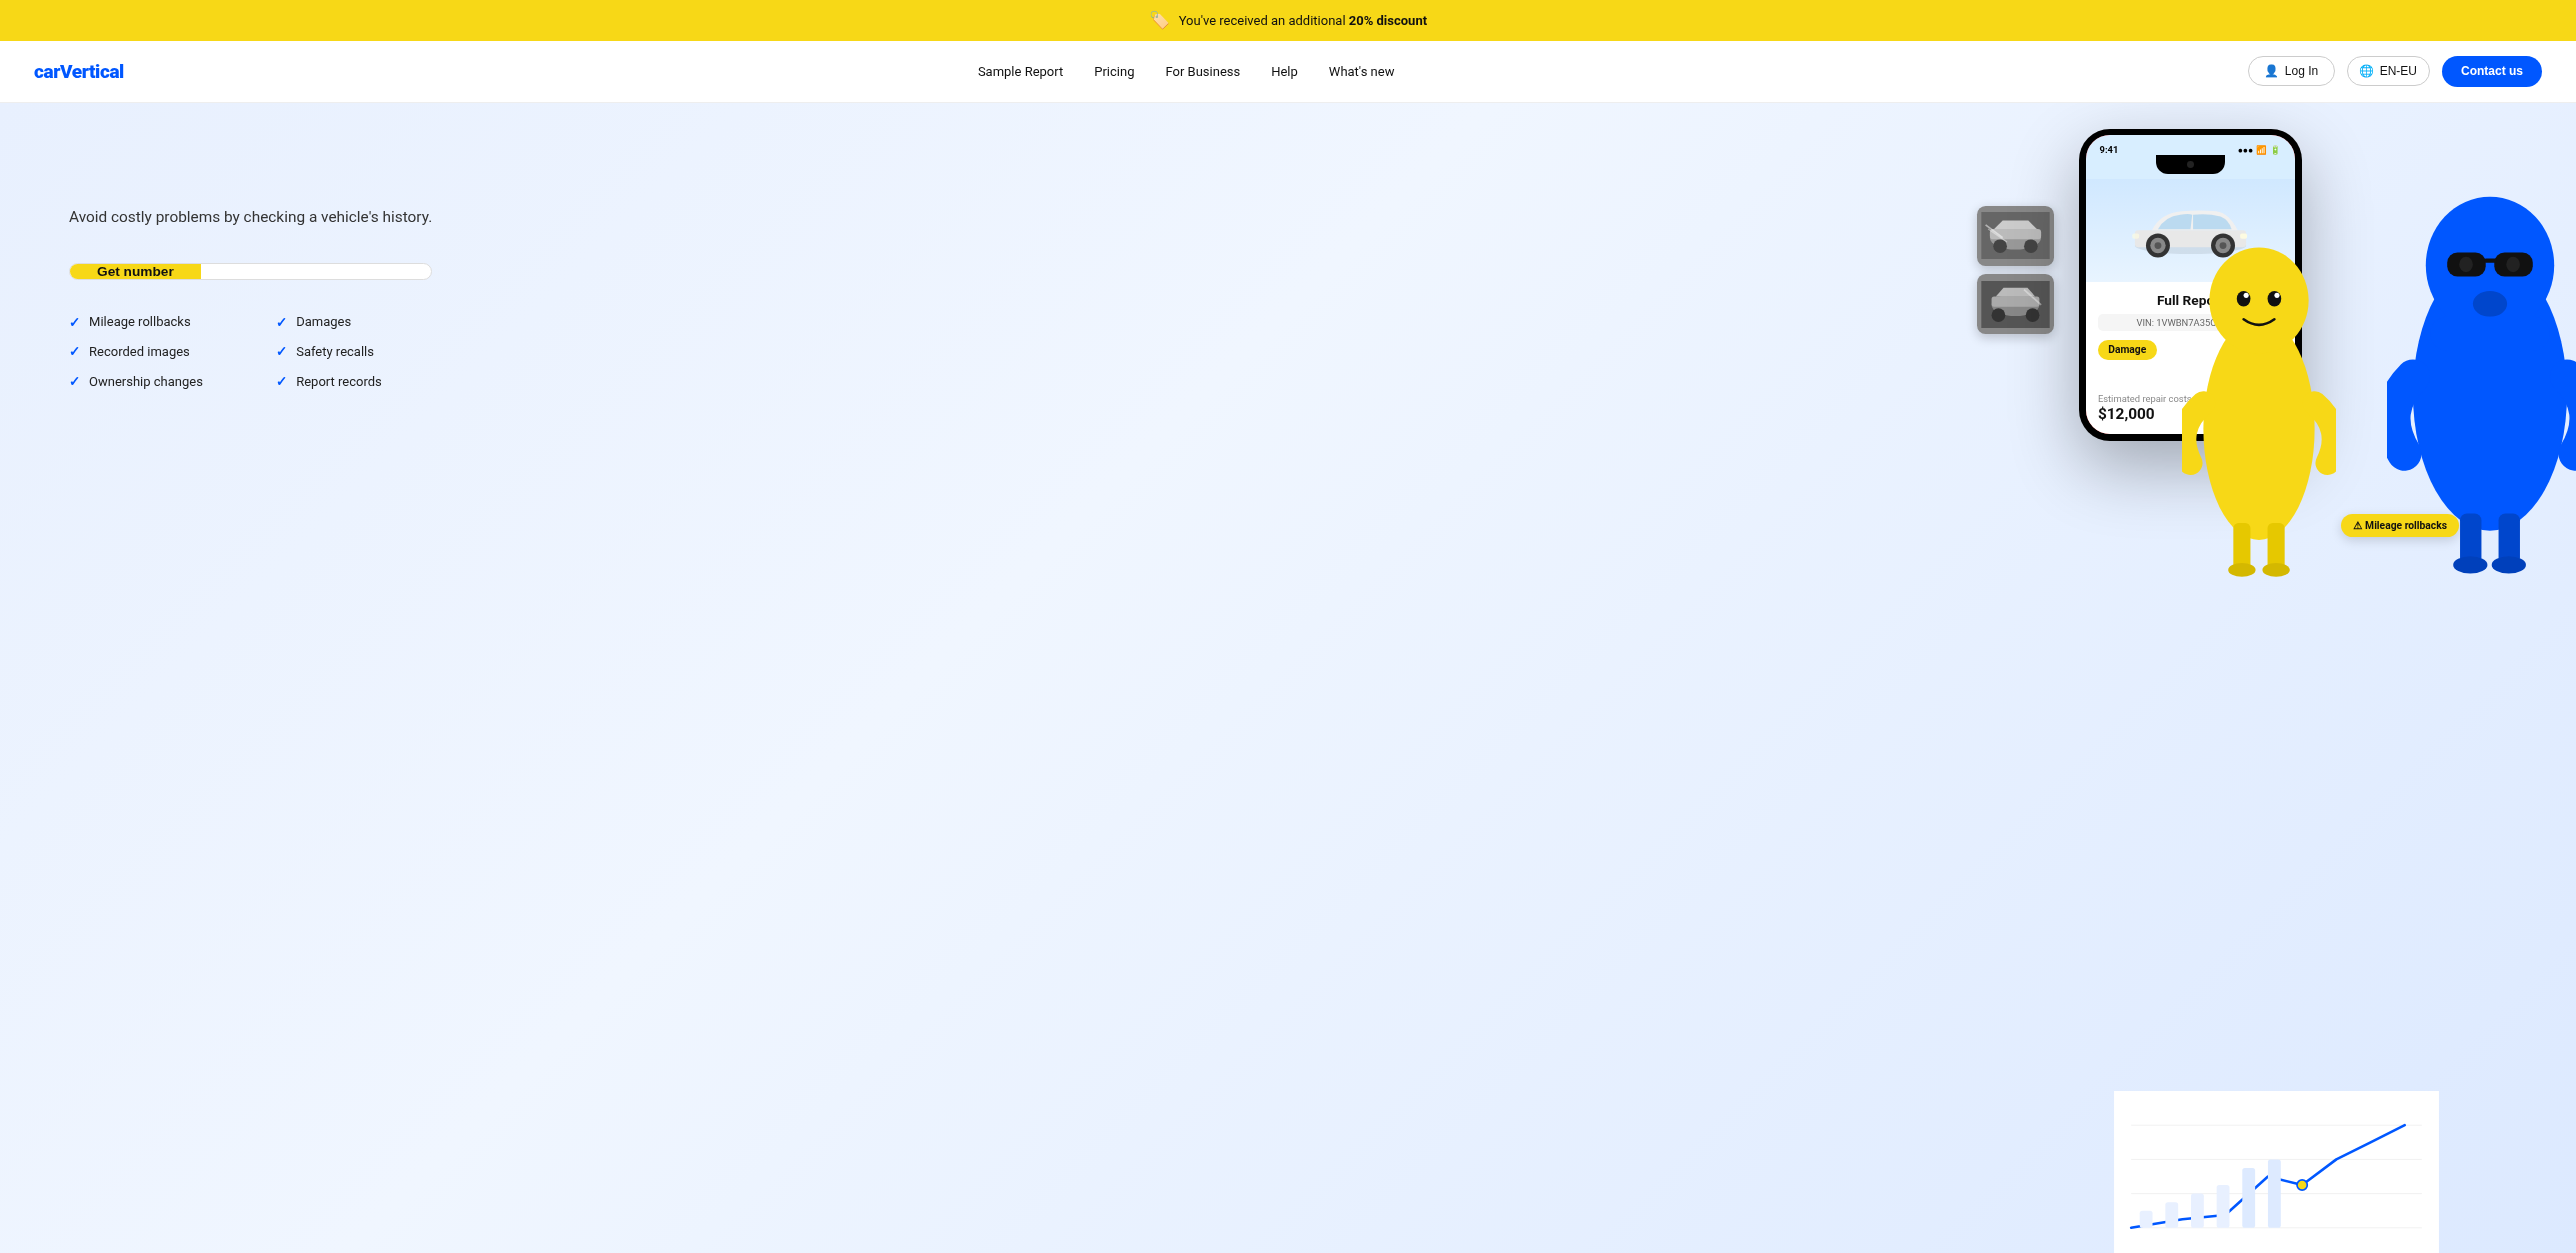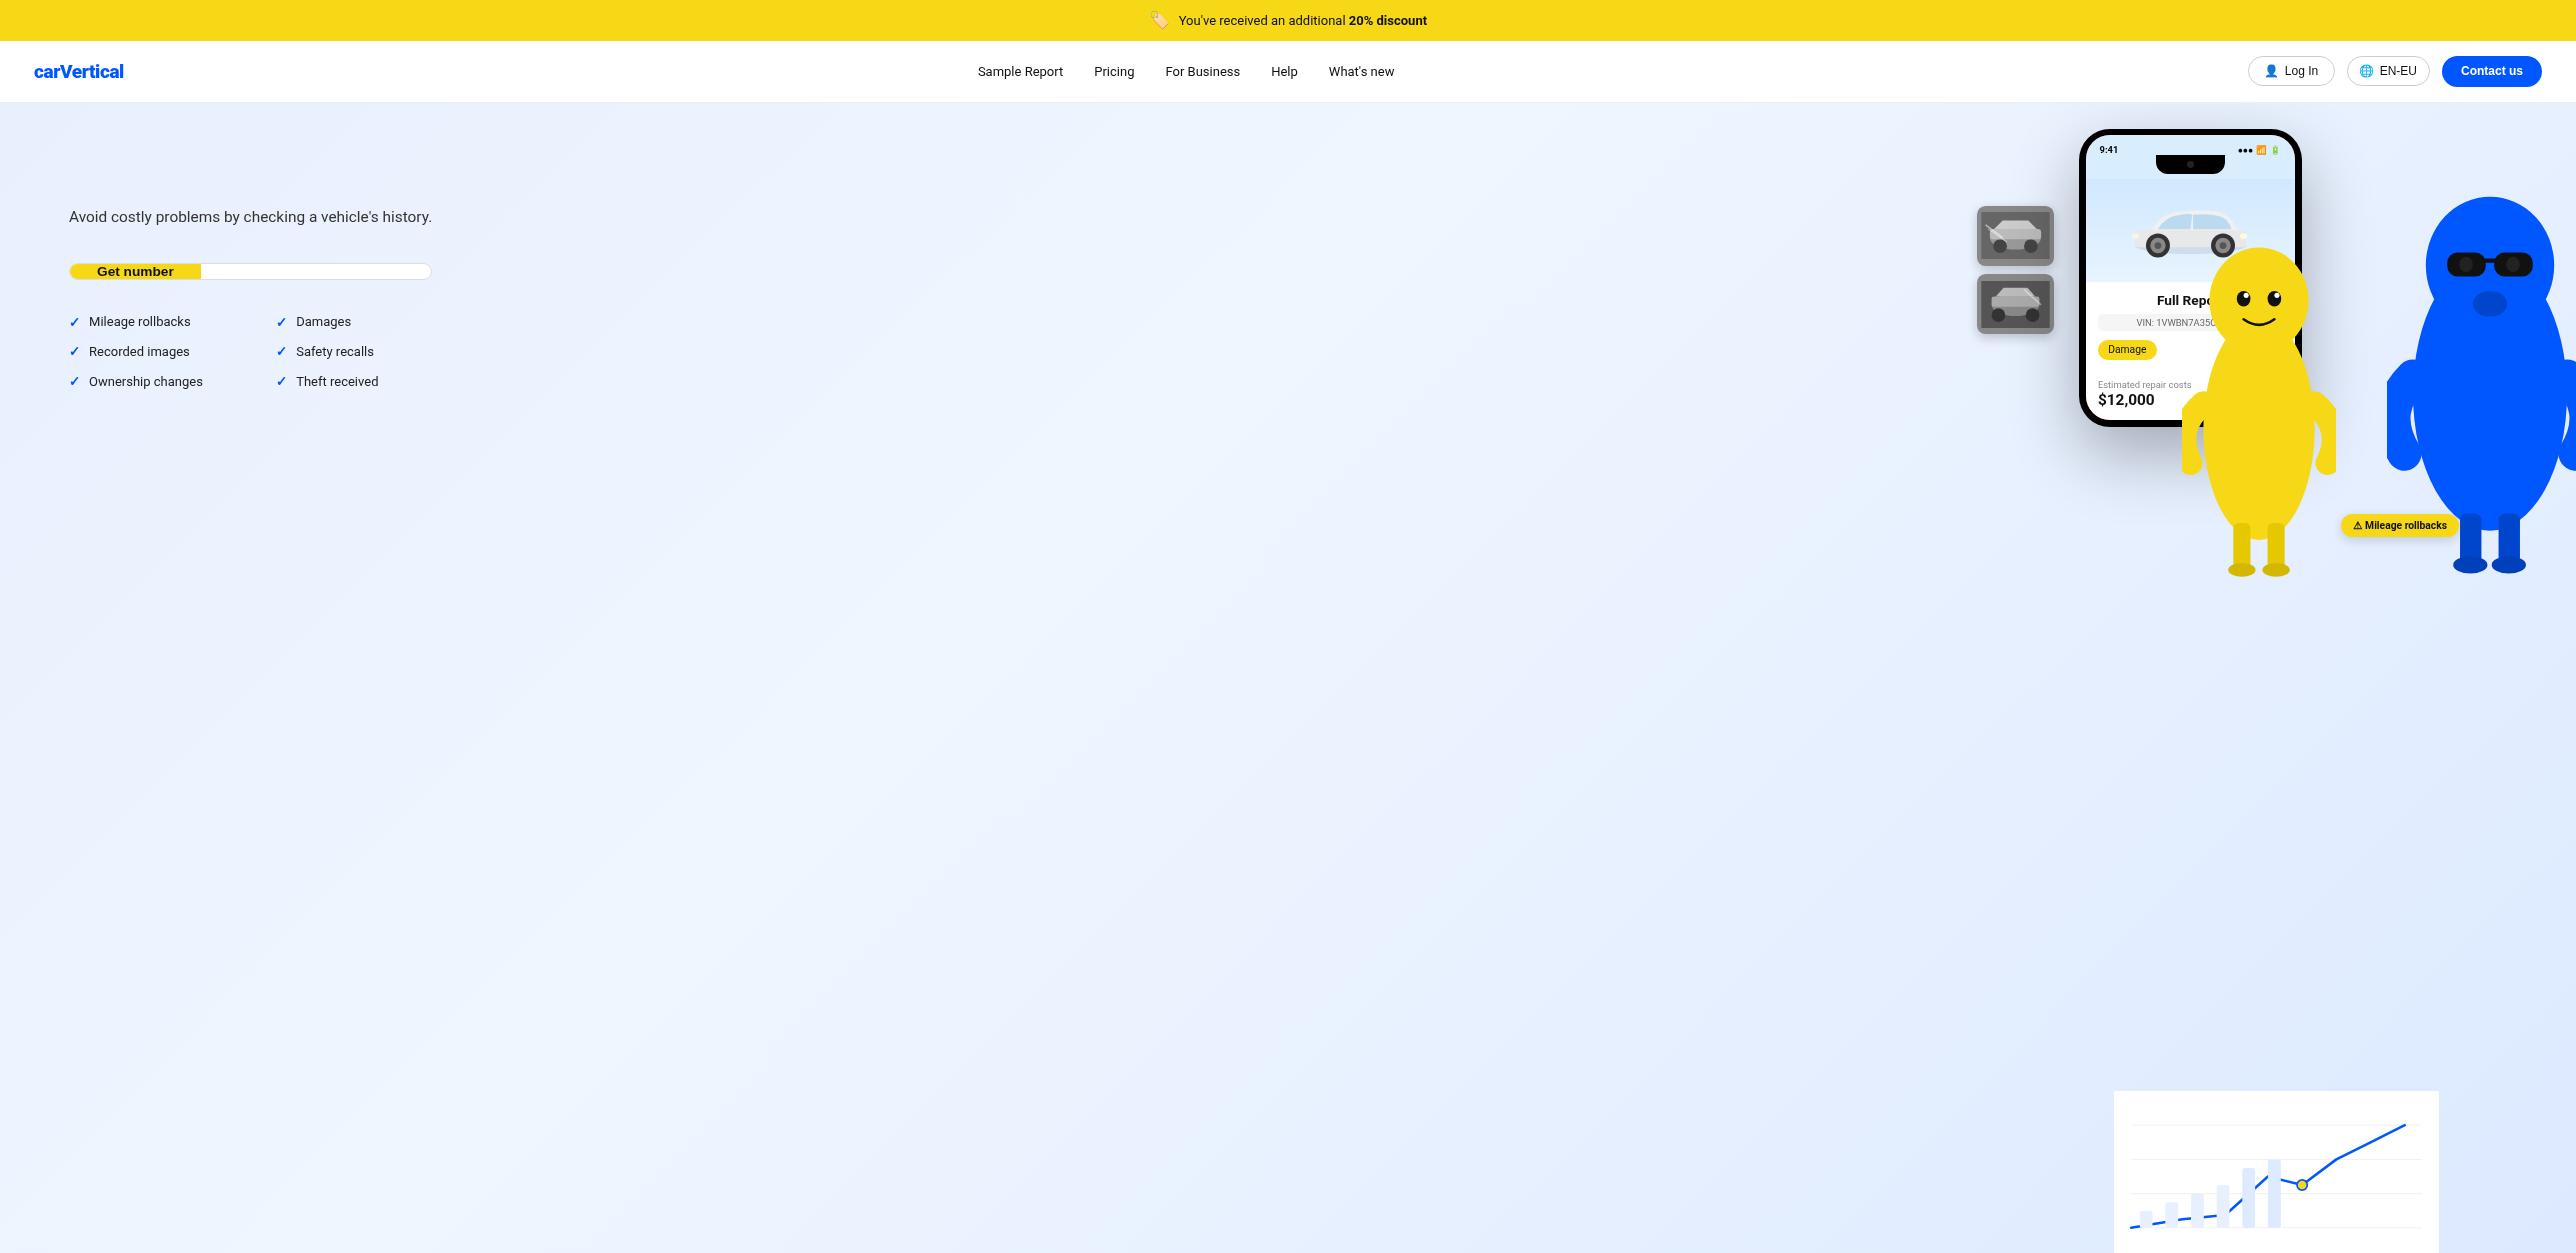--- a/index.html
+++ b/index.html
@@ -240,23 +240,23 @@
       background: #f5f5f5;
       border-radius: 5.1px;
       padding: 3.4px 6.9px;
     }
     .damage-badge {
       display: inline-block;
       background: #f7d817;
       border-radius: 17px;
       padding: 3.4px 10.3px;
       font-size: 10.3px;
-      font-weight: 400;
-      color: #111;
-      margin-bottom: 6px;
+      font-weight: 700;
+      color: #111;
+      margin-bottom: 20px;
     }
     .repair-label {
       font-size: 9.4px;
       color: #888;
       margin-bottom: 1.7px;
       margin-top: 13px;
     }
     .repair-cost {
       font-size: 15.4px;
       font-weight: 700;
@@ -406,21 +406,21 @@
       <div class="check-item">
         <span class="check-mark">✓</span>
         <span>Safety recalls</span>
       </div>
       <div class="check-item">
         <span class="check-mark">✓</span>
         <span>Ownership changes</span>
       </div>
       <div class="check-item">
         <span class="check-mark">✓</span>
-        <span>Theft received</span>
+        <span>Report records</span>
       </div>
     </div>
   </div>
 
   <div class="hero-right">
 
     <div class="damage-photos">
       <div class="damage-photo">
         <svg class="damaged-car-svg" viewBox="0 0 80 55" xmlns="http://www.w3.org/2000/svg">
           <rect width="80" height="55" fill="#666"></rect>

